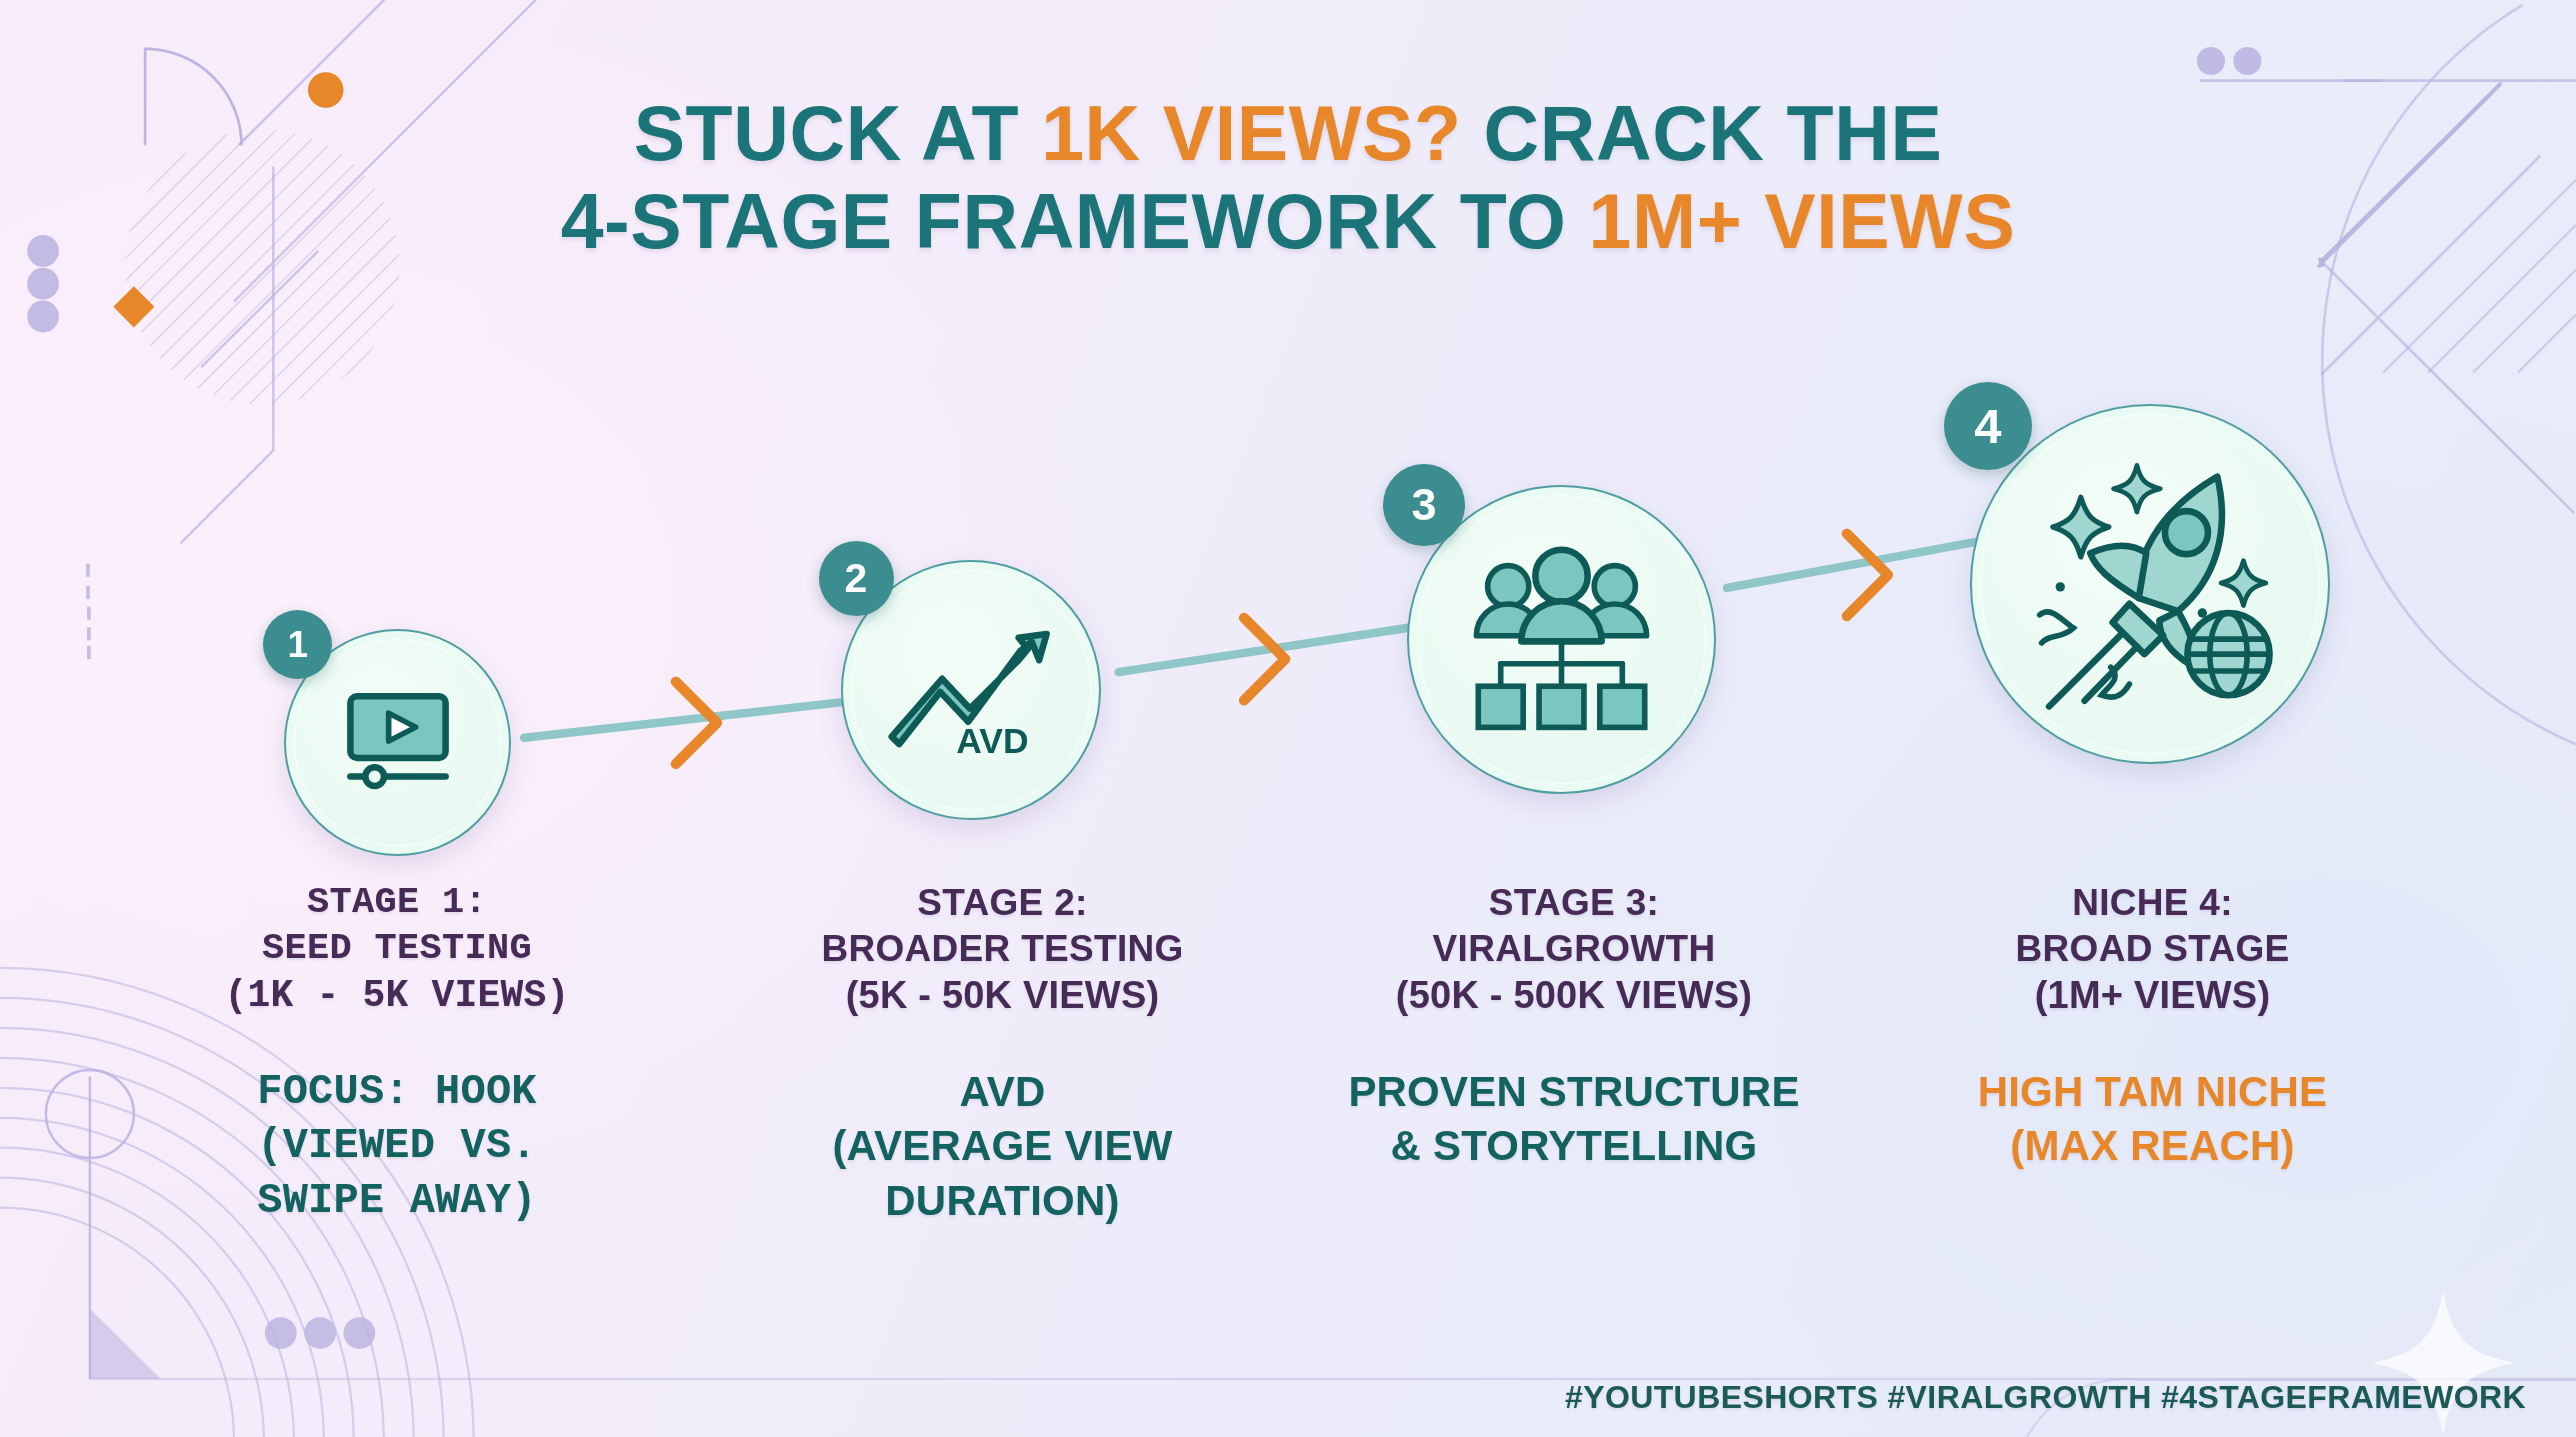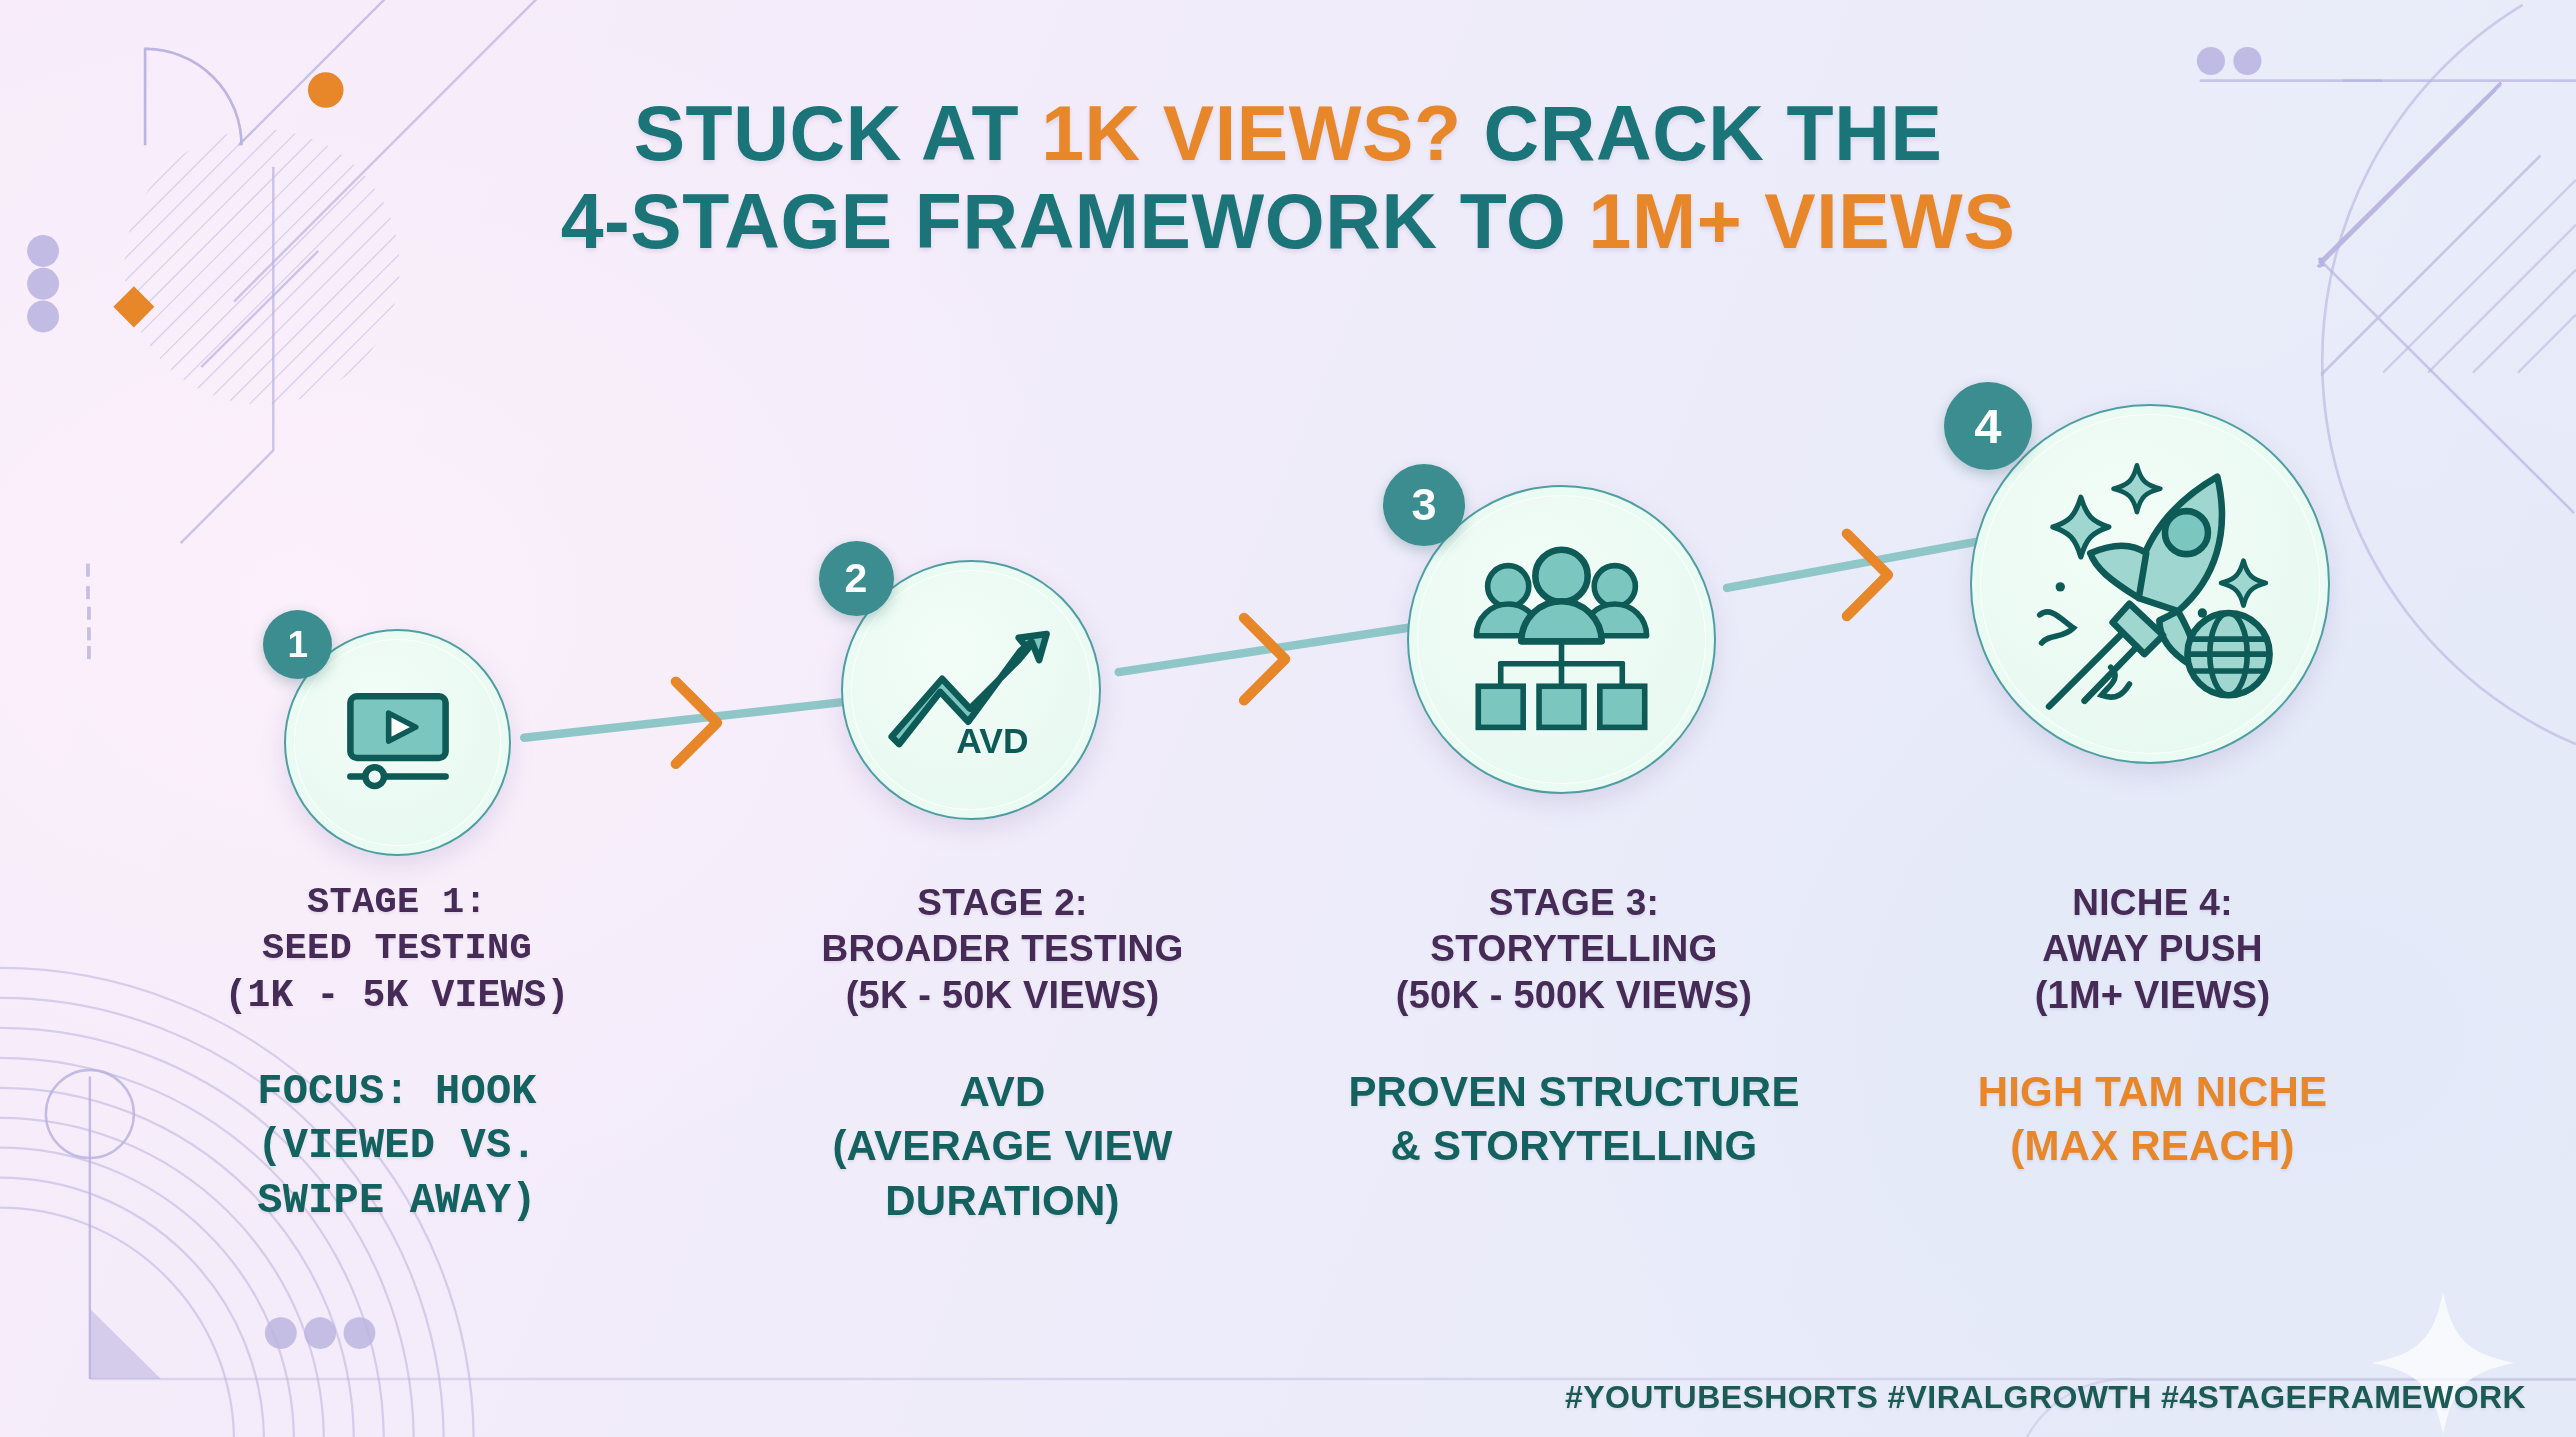--- a/index.html
+++ b/index.html
@@ -419,31 +419,31 @@
     <div class="cap-range">(5K - 50K VIEWS)</div>
     <div class="cap-focus f-teal">
       <div>AVD</div>
       <div>(AVERAGE VIEW</div>
       <div>DURATION)</div>
     </div>
   </div>
 
   <div class="caption" style="left:1299px; top:880px; width:550px;">
     <div class="cap-title">STAGE 3:</div>
-    <div class="cap-title">STORYTELLING</div>
+    <div class="cap-title">VIRALGROWTH</div>
     <div class="cap-range">(50K - 500K VIEWS)</div>
     <div class="cap-focus f-teal">
       <div>PROVEN STRUCTURE</div>
       <div>&amp; STORYTELLING</div>
     </div>
   </div>
 
   <div class="caption" style="left:1900px; top:880px; width:505px;">
     <div class="cap-title">NICHE 4:</div>
-    <div class="cap-title">AWAY PUSH</div>
+    <div class="cap-title">BROAD STAGE</div>
     <div class="cap-range">(1M+ VIEWS)</div>
     <div class="cap-focus f-orange">
       <div>HIGH TAM NICHE</div>
       <div>(MAX REACH)</div>
     </div>
   </div>
 
   <div id="hashtags">#YOUTUBESHORTS #VIRALGROWTH #4STAGEFRAMEWORK</div>
 
 </div>

